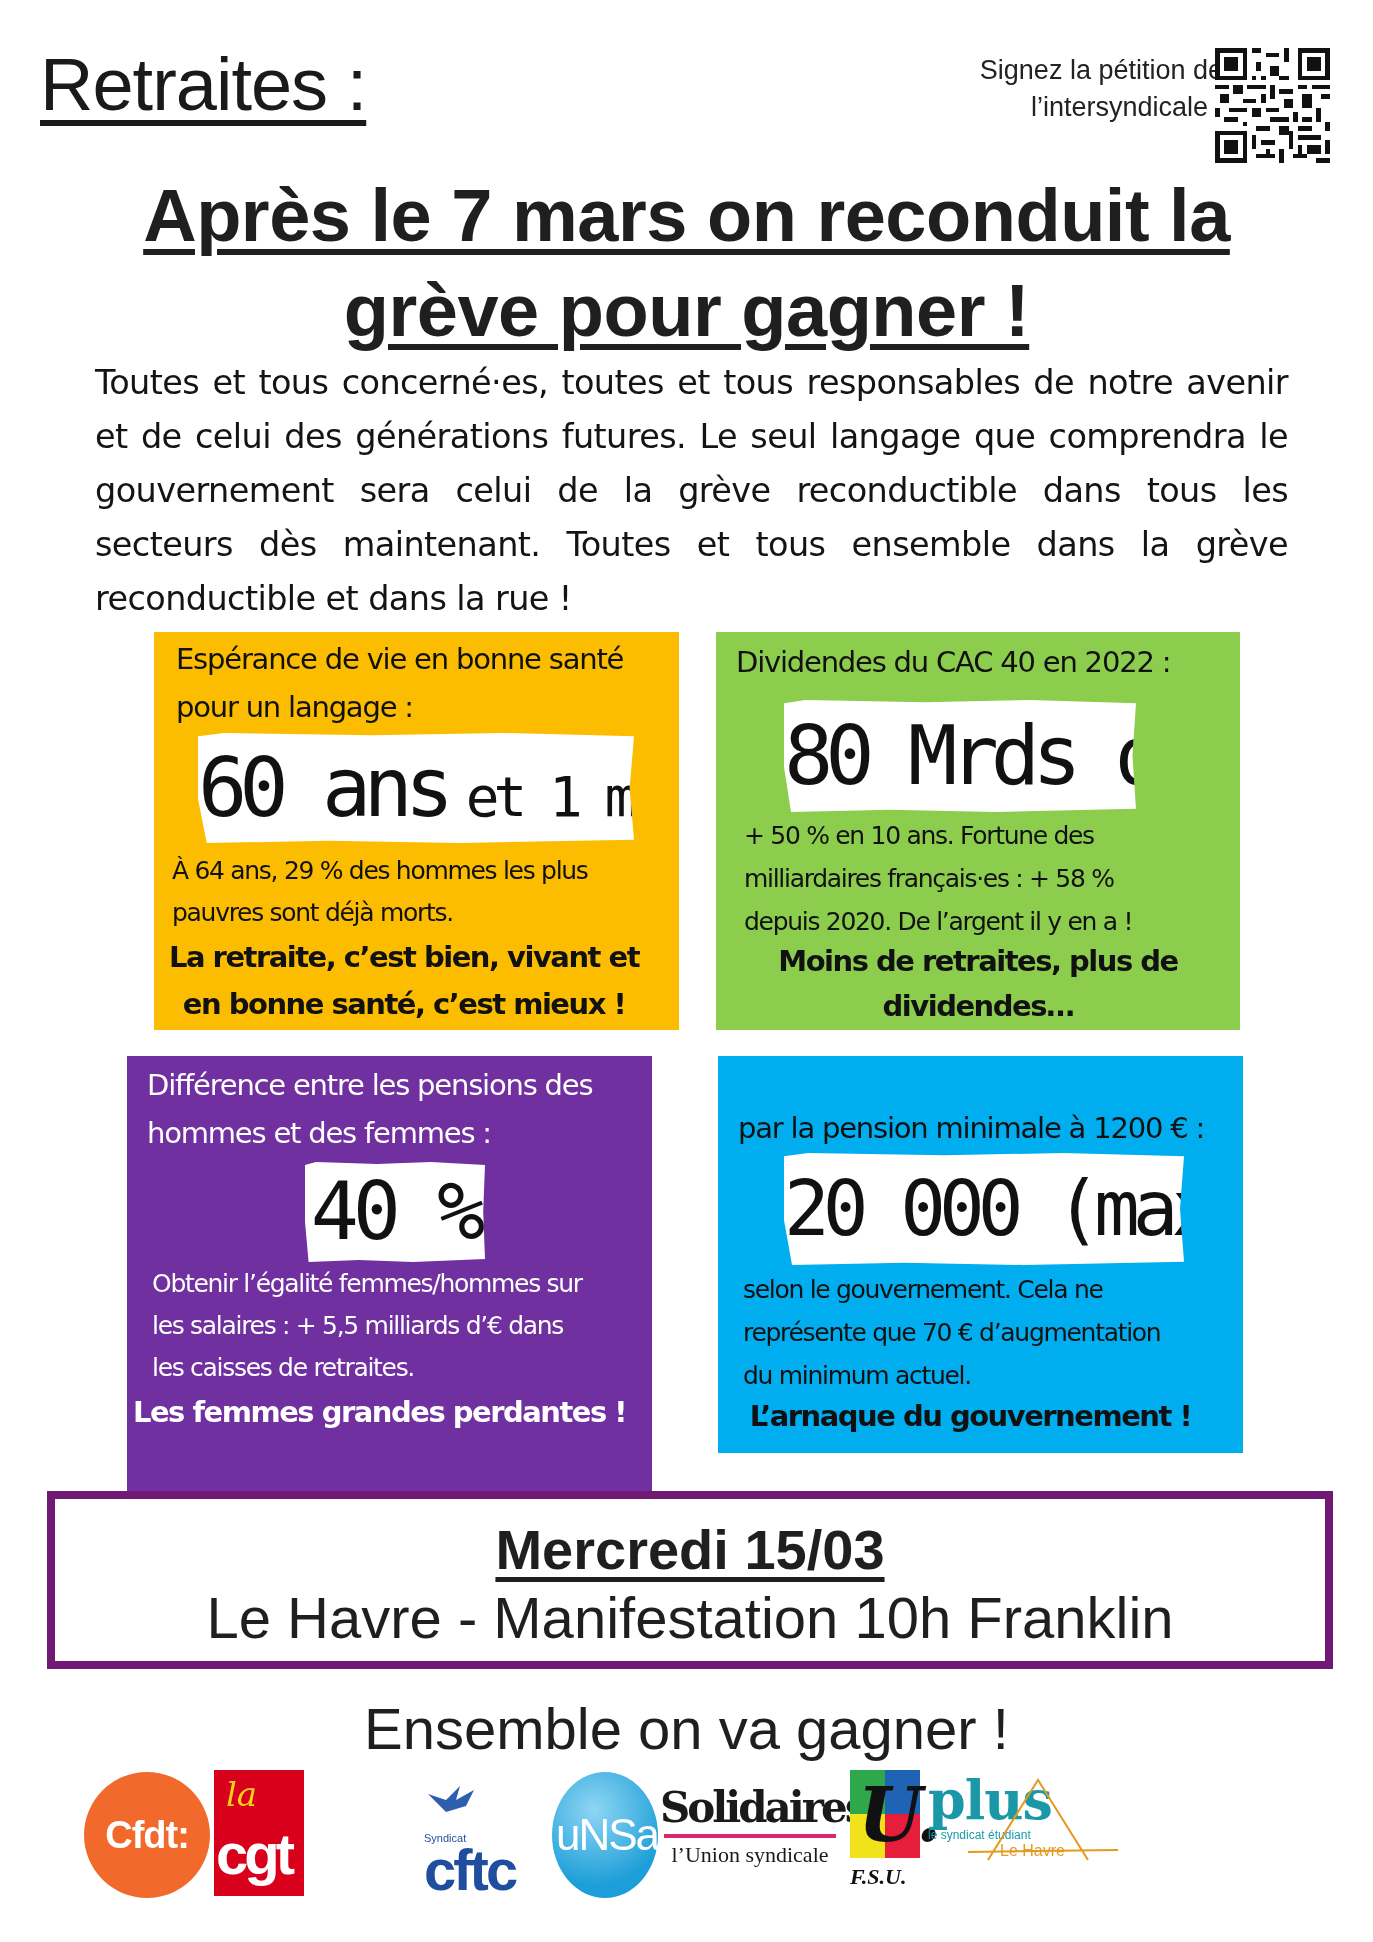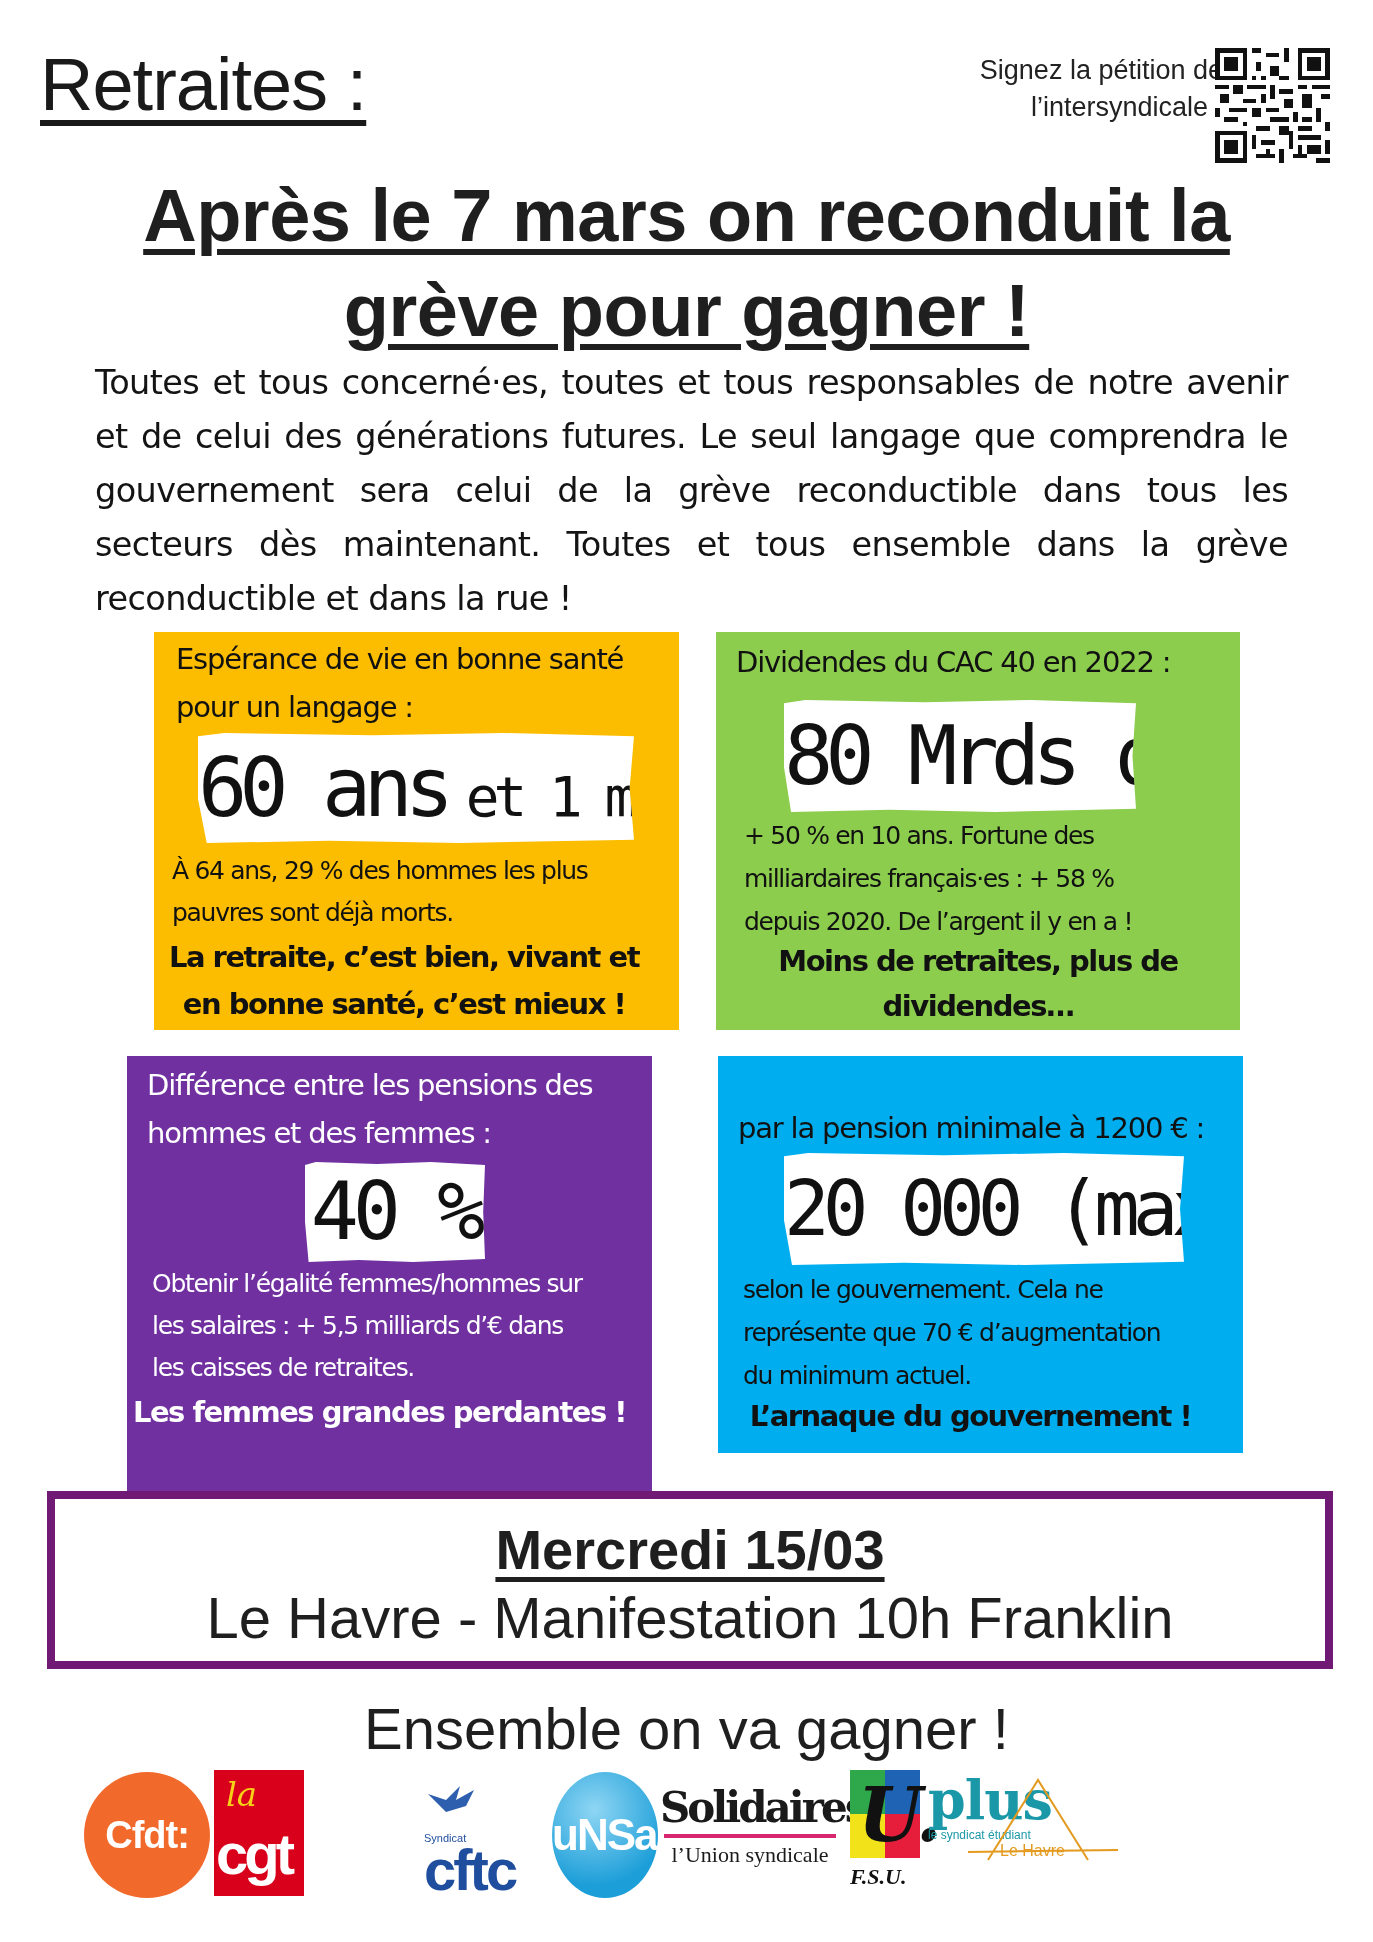--- a/index.html
+++ b/index.html
@@ -202,21 +202,21 @@
 
 
   <div class="logo" style="left:344px; top:10px; width:125px; height:120px; color:#1F4E9E;">
     <svg width="52" height="40" viewBox="0 0 52 40" style="position:absolute; left:2px; top:0;">
       <path d="M2 14 L20 20 L34 6 L30 20 L48 10 L40 26 L20 32 Z" fill="#2E5FAE"></path>
     </svg>
     <span style="position:absolute; left:0; top:52px; font-size:11px; color:#1F4E9E;">Syndicat</span>
     <span style="position:absolute; left:0; top:58px; font-weight:bold; font-size:58px; letter-spacing:-3px; line-height:64px;">cftc</span>
   </div>
 
-  <div class="logo" style="left:472px; top:2px; width:106px; height:126px; border-radius:50%; background:radial-gradient(circle at 40% 30%, #8FD6F4, #1C9ED8 70%); color:#fff; text-align:left; line-height:126px; font-size:44px; font-weight:bold; letter-spacing:-2px;">
+  <div class="logo" style="left:472px; top:2px; width:106px; height:126px; border-radius:50%; background:radial-gradient(circle at 40% 30%, #8FD6F4, #1C9ED8 70%); color:#fff; text-align:right; line-height:126px; font-size:44px; font-weight:normal; letter-spacing:-2px;">
     <span>uNSa</span>
   </div>
 
   <div class="logo" style="left:580px; top:14px; width:180px; height:110px; text-align:center;">
     <div style="font-family:'DejaVu Serif', serif; font-weight:bold; font-size:42px; letter-spacing:-3px; color:#1a1a1a; line-height:48px;">Solidaires</div>
     <div style="height:4px; background:#D8266F; margin:2px 4px 4px;"></div>
     <div style="font-family:'Liberation Serif', serif; font-size:22px; color:#1a1a1a;">l’Union syndicale</div>
   </div>
 
   <div class="logo" style="left:770px; top:0; width:70px; height:160px;">

